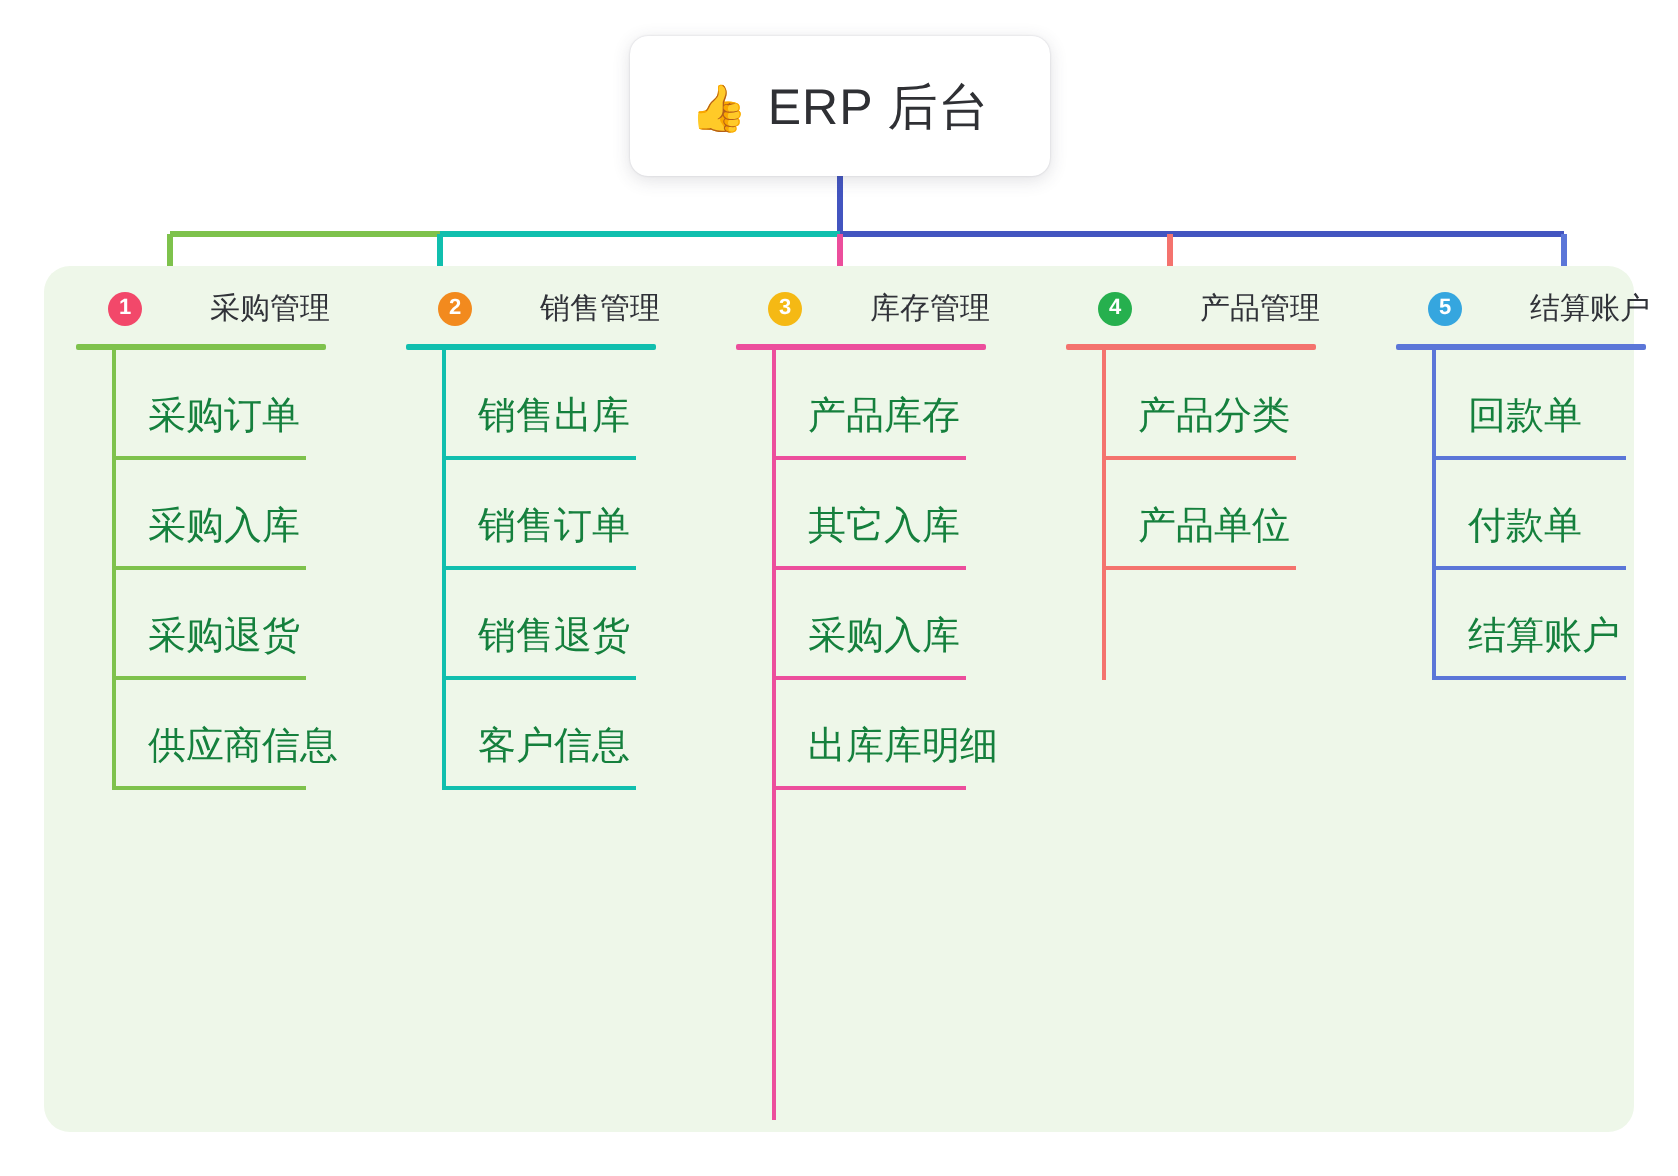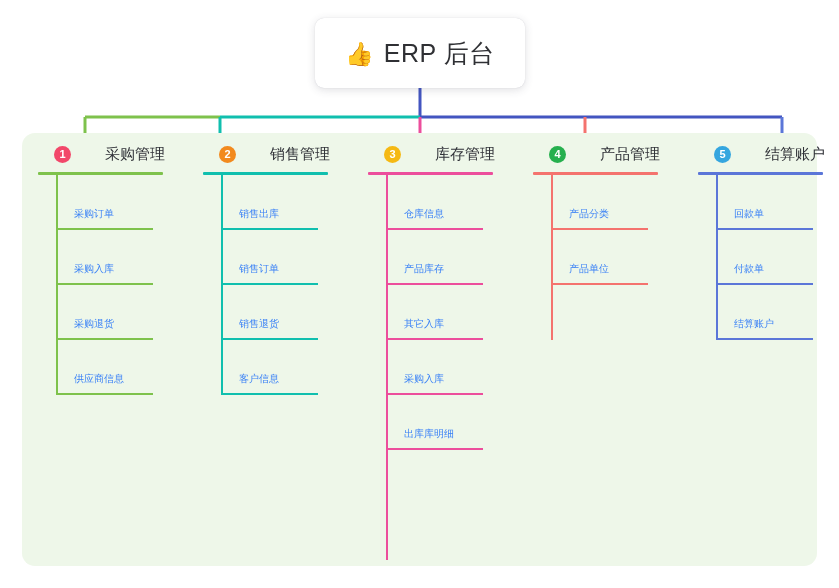--- a/index.html
+++ b/index.html
@@ -125,22 +125,22 @@
   .item {
     position: relative;
     height: 55px;
     box-sizing: border-box;
     padding-left: 18px;
   }
   .item .item-label {
     position: absolute;
     left: 18px;
     bottom: 9px;
-    font-size: 10px;
-    color: #3b82f6;
+    font-size: 19px;
+    color: #15803d;
     white-space: nowrap;
   }
   .item .item-rule {
     position: absolute;
     left: 0px;
     bottom: 0px;
     height: 2px;
     width: 97px;
   }
 </style>
@@ -224,24 +224,20 @@
       </div>
       <div class="column" style="left: 368px;">
         <div class="col-head">
           <span class="badge" style="background: rgb(245, 185, 20);">3</span>
           <span class="col-title">库存管理</span>
         </div>
         <div class="col-rule" style="background: rgb(236, 78, 156); margin-left: 0px;"></div>
         <div class="items">
           <div class="spine" style="background: rgb(236, 78, 156); height: 385px;"></div>
           <div class="item">
-            <span class="item-label">仓库信息</span>
-            <div class="item-rule" style="background: rgb(236, 78, 156);"></div>
-          </div>
-          <div class="item">
             <span class="item-label">产品库存</span>
             <div class="item-rule" style="background: rgb(236, 78, 156);"></div>
           </div>
           <div class="item">
             <span class="item-label">其它入库</span>
             <div class="item-rule" style="background: rgb(236, 78, 156);"></div>
           </div>
           <div class="item">
             <span class="item-label">采购入库</span>
             <div class="item-rule" style="background: rgb(236, 78, 156);"></div>

